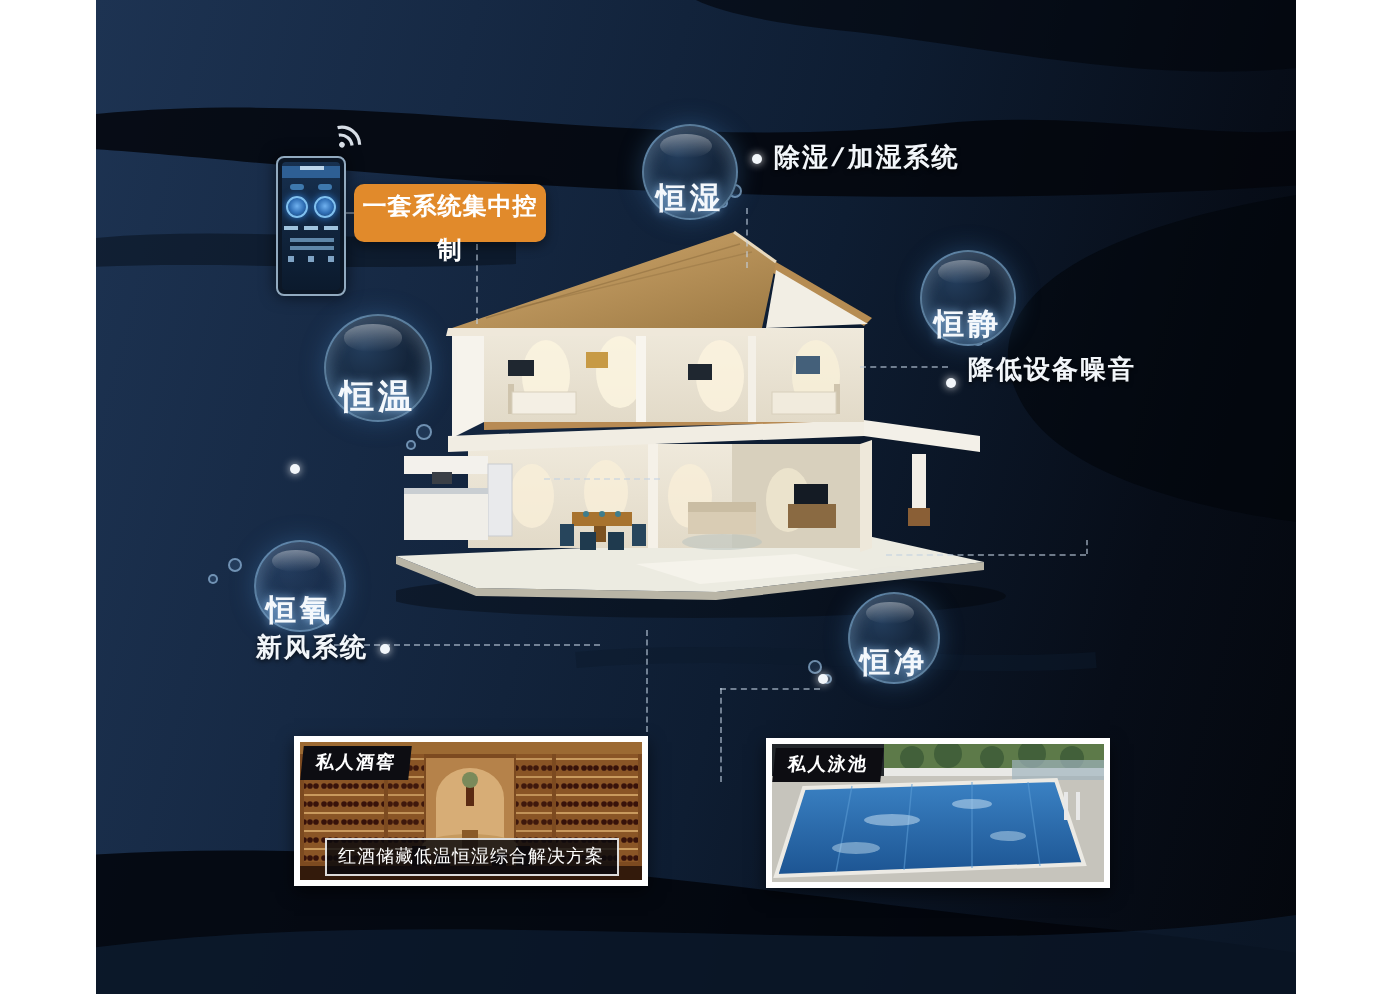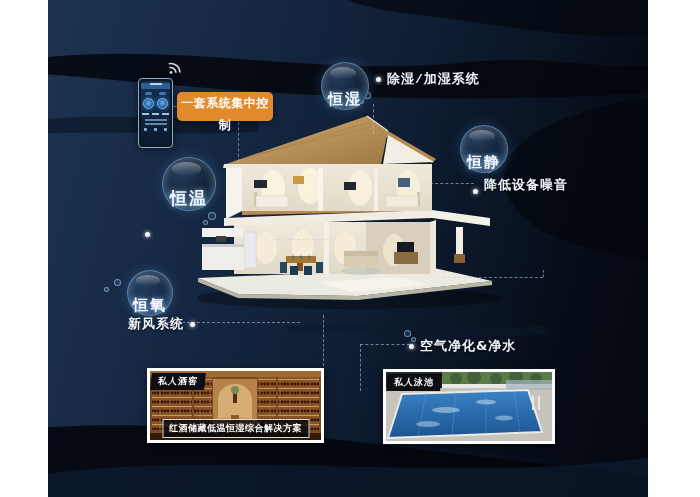--- a/index.html
+++ b/index.html
@@ -74,21 +74,21 @@
 
   
   .card{position:absolute;background:#ffffff;padding:3px;z-index:6;box-shadow:0 3px 8px rgba(0,0,0,.55);}
   .card-wine{left:99px;top:368px;width:177px;height:75px;box-sizing:border-box;}
   .card-pool{left:335px;top:369px;width:172px;height:75px;box-sizing:border-box;}
   .card .photo{display:block;width:100%;height:100%;}
   .card-tag{position:absolute;left:4px;top:5px;background:#0d0d12;color:#fff;font-size:9px;font-weight:bold;
          padding:2px 7px;letter-spacing:1px;transform:skewX(-6deg);white-space:nowrap;}
   .card-caption{position:absolute;bottom:5px;left:50%;transform:translateX(-50%);
          background:rgba(8,8,14,.82);border:1px solid rgba(255,255,255,.85);color:#fff;
-         font-size:9px;font-weight:bold;padding:2px 6px;letter-spacing:.5px;white-space:nowrap;}
+         font-size:9px;font-weight:normal;padding:2px 6px;letter-spacing:.5px;white-space:nowrap;}
 
   .house{position:absolute;left:150px;top:106px;z-index:2;}
 </style>
 </head>
 <body>
 
 <div class="page">
   <div class="canvas">
 
     <svg class="bg-waves" width="600" height="497" viewBox="0 0 600 497">
@@ -249,39 +249,41 @@
     </div>
     <div class="bubble b-hengjing">
       <span>恒静</span>
     </div>
     <div class="bubble b-hengyang">
       <span>恒氧</span>
     </div>
     <div class="bubble b-hengwen">
       <span>恒温</span>
     </div>
+    <div class="bubble b-hengjing2">
+      <span>恒净</span>
+    </div>
 
     <div class="annot a-dehumid">
       <span class="dot"></span>
       <span>除湿/加湿系统</span>
     </div>
     <div class="annot a-noise">
       <span class="dot"></span>
       <span>降低设备噪音</span>
     </div>
     <div class="annot a-heat">
       <span class="dot"></span>
     </div>
     <div class="annot a-fresh">
       <span>新风系统</span>
       <span class="dot"></span>
     </div>
     <div class="annot a-purify">
       <span class="dot"></span>
-      <span>空气净化&amp;净水</span>
     </div>
 
     <div class="card card-wine">
       <svg class="photo" viewBox="0 0 171 69" preserveAspectRatio="none">
         <defs>
           <pattern id="bottles" width="10" height="9" patternUnits="userSpaceOnUse">
             <rect width="10" height="9" fill="#8a5526"></rect>
             <line x1="0" y1="8.5" x2="10" y2="8.5" stroke="#c99a5e" stroke-width="1"></line>
             <circle cx="2" cy="4" r="1.4" fill="#38120a"></circle>
               <circle cx="5" cy="4" r="1.4" fill="#38120a"></circle>

